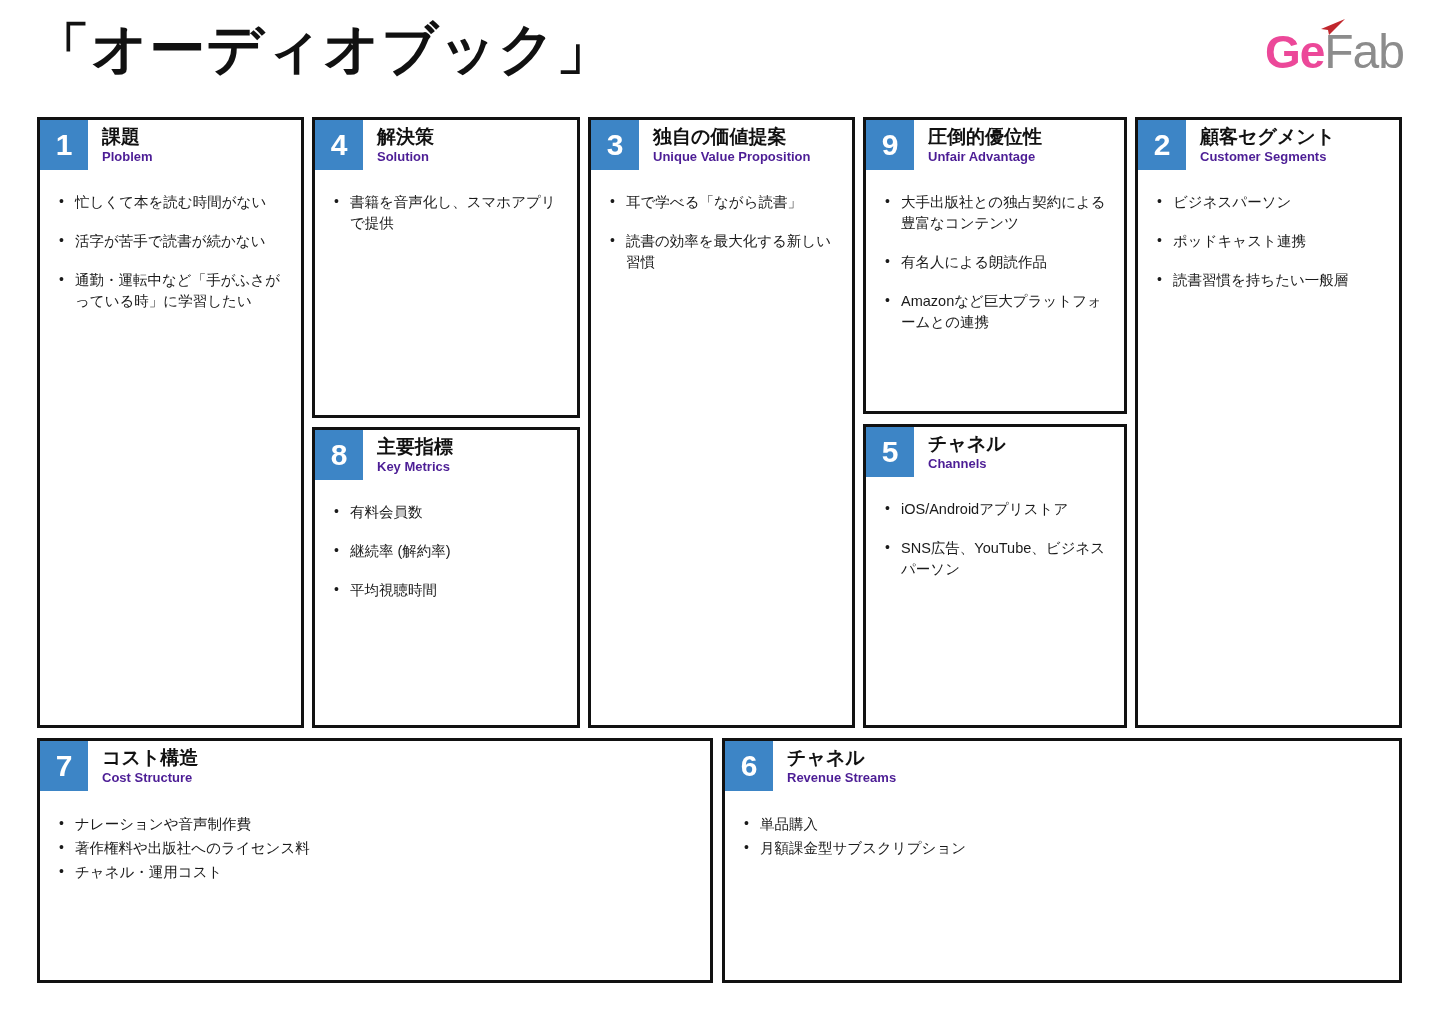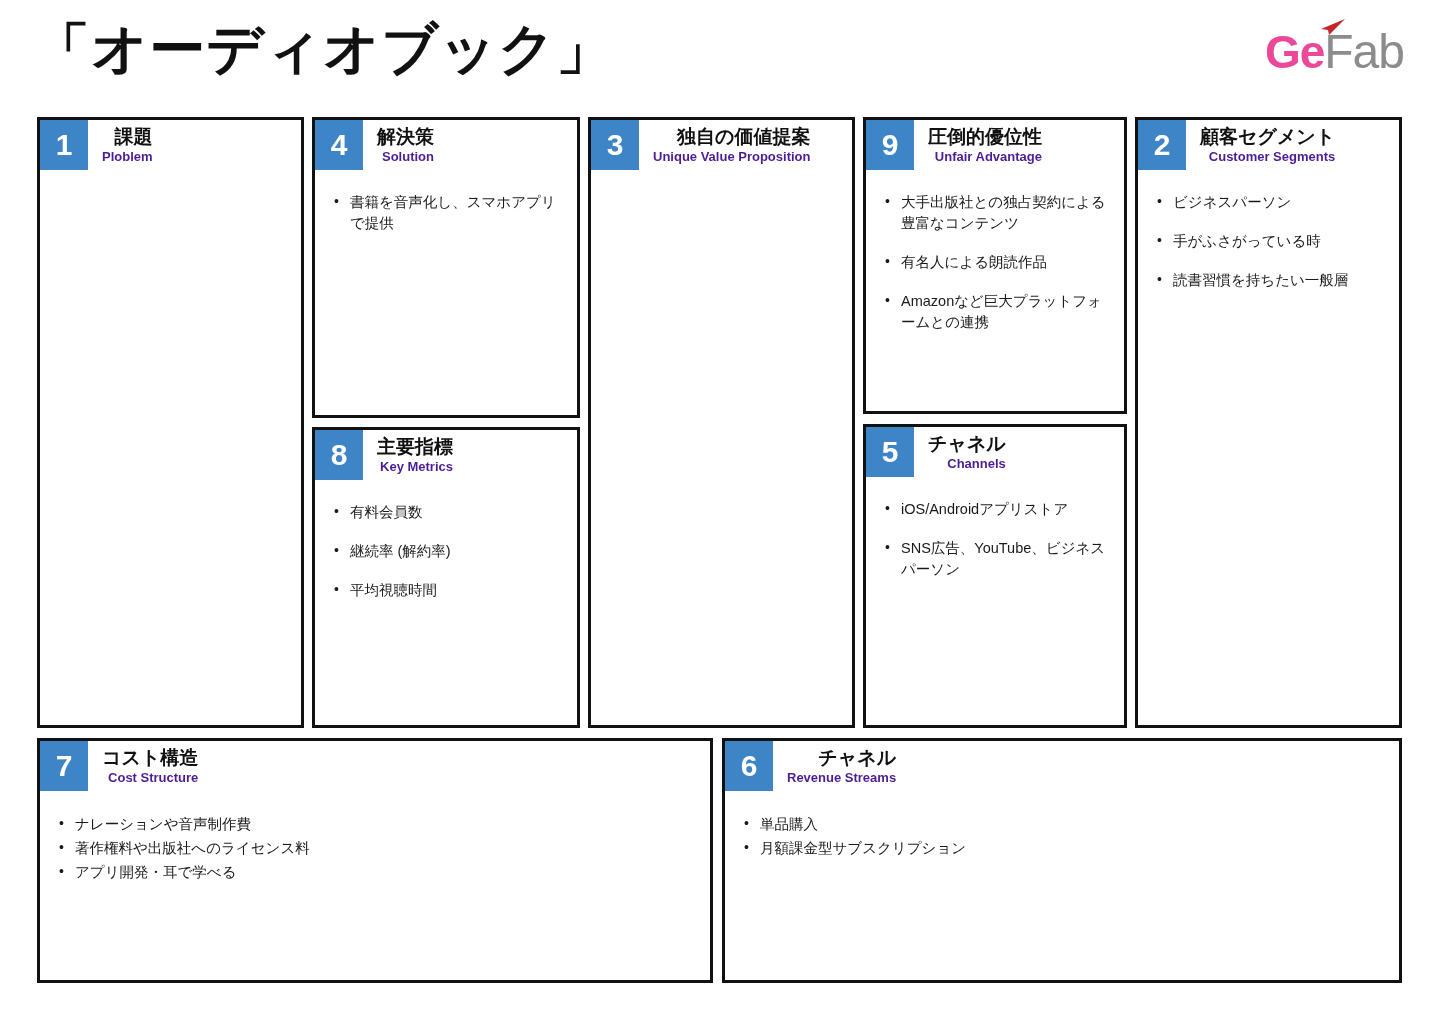--- a/index.html
+++ b/index.html
@@ -48,21 +48,21 @@
   .panel-head{
     display:flex;align-items:stretch;height:50px;
   }
   .panel-num{
     width:48px;min-width:48px;background:#3d85c6;
     color:#ffffff;font-size:30px;font-weight:700;
     display:flex;align-items:center;justify-content:center;
     line-height:1;
   }
   .panel-titles{
-    padding-left:14px;display:flex;flex-direction:column;justify-content:center;align-items:flex-end;
+    padding-left:14px;display:flex;flex-direction:column;justify-content:center;
   }
   .panel-title-ja{
     font-size:19px;font-weight:700;color:#111111;line-height:22px;white-space:nowrap;
   }
   .panel-title-en{
     font-size:13px;font-weight:700;color:#4c1d95;line-height:17px;white-space:nowrap;
   }
   .panel-body{
     padding:22px 16px 10px 18px;
   }
@@ -107,20 +107,27 @@
 <div id="canvas">
 
   <div class="panel" id="panel-problem">
     <div class="panel-head">
       <div class="panel-num">1</div>
       <div class="panel-titles">
         <div class="panel-title-ja">課題</div>
         <div class="panel-title-en">Ploblem</div>
       </div>
     </div>
+    <div class="panel-body">
+      <ul class="bullets">
+        <li>忙しくて本を読む時間がない</li>
+        <li>活字が苦手で読書が続かない</li>
+        <li>通勤・運転中など「手がふさがっている時」に学習したい</li>
+      </ul>
+    </div>
   </div>
 
   <div class="panel" id="panel-solution">
     <div class="panel-head">
       <div class="panel-num">4</div>
       <div class="panel-titles">
         <div class="panel-title-ja">解決策</div>
         <div class="panel-title-en">Solution</div>
       </div>
     </div>
@@ -149,20 +156,26 @@
   </div>
 
   <div class="panel" id="panel-uvp">
     <div class="panel-head">
       <div class="panel-num">3</div>
       <div class="panel-titles">
         <div class="panel-title-ja">独自の価値提案</div>
         <div class="panel-title-en">Unique Value Proposition</div>
       </div>
     </div>
+    <div class="panel-body">
+      <ul class="bullets">
+        <li>耳で学べる「ながら読書」</li>
+        <li>読書の効率を最大化する新しい習慣</li>
+      </ul>
+    </div>
   </div>
 
   <div class="panel" id="panel-advantage">
     <div class="panel-head">
       <div class="panel-num">9</div>
       <div class="panel-titles">
         <div class="panel-title-ja">圧倒的優位性</div>
         <div class="panel-title-en">Unfair Advantage</div>
       </div>
     </div>
@@ -195,39 +208,39 @@
     <div class="panel-head">
       <div class="panel-num">2</div>
       <div class="panel-titles">
         <div class="panel-title-ja">顧客セグメント</div>
         <div class="panel-title-en">Customer Segments</div>
       </div>
     </div>
     <div class="panel-body">
       <ul class="bullets">
         <li>ビジネスパーソン</li>
-        <li>手がふさがっている時</li>
+        <li>ポッドキャスト連携</li>
         <li>読書習慣を持ちたい一般層</li>
       </ul>
     </div>
   </div>
 
   <div class="panel" id="panel-cost">
     <div class="panel-head">
       <div class="panel-num">7</div>
       <div class="panel-titles">
         <div class="panel-title-ja">コスト構造</div>
         <div class="panel-title-en">Cost Structure</div>
       </div>
     </div>
     <div class="panel-body">
       <ul class="bullets tight">
         <li>ナレーションや音声制作費</li>
         <li>著作権料や出版社へのライセンス料</li>
-        <li>アプリ開発・耳で学べる</li>
+        <li>チャネル・運用コスト</li>
       </ul>
     </div>
   </div>
 
   <div class="panel" id="panel-revenue">
     <div class="panel-head">
       <div class="panel-num">6</div>
       <div class="panel-titles">
         <div class="panel-title-ja">チャネル</div>
         <div class="panel-title-en">Revenue Streams</div>

